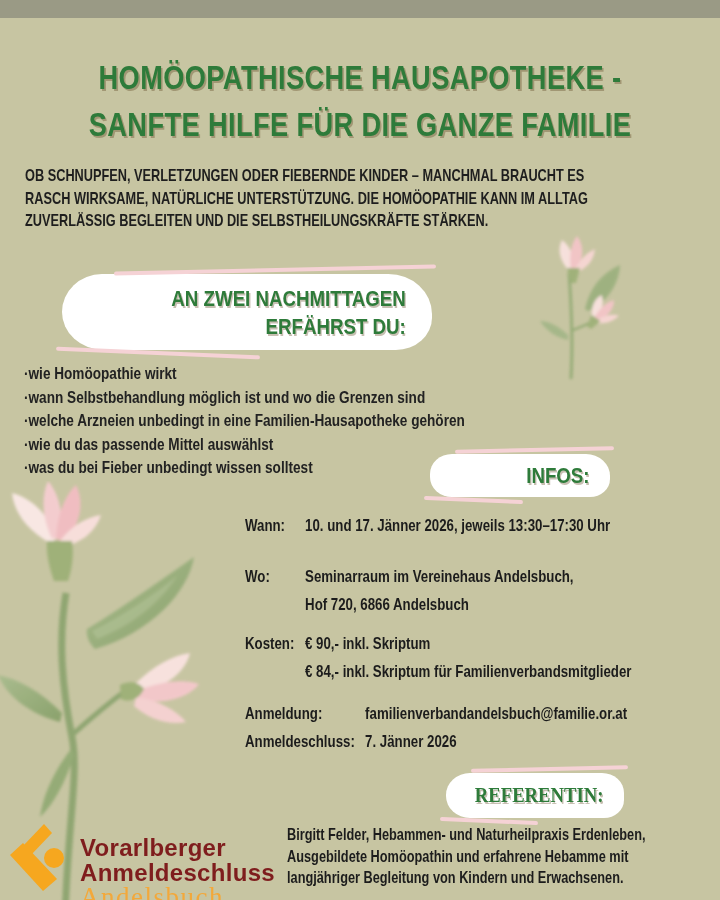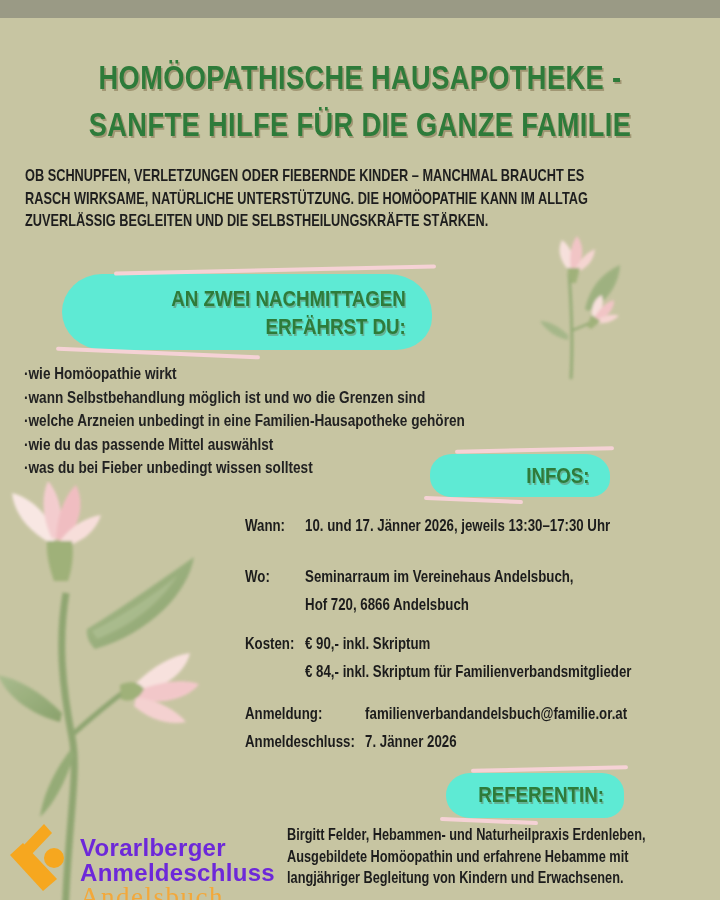--- a/index.html
+++ b/index.html
@@ -16,35 +16,36 @@
     letter-spacing:.5px; text-shadow:2px 2px 0 rgba(109,88,52,.42);
     transform:scaleX(.8);
   }
   
   .intro {
     position:absolute; left:25px; top:147px; color:#1e1e1e;
     font-weight:bold; font-size:17px; line-height:22.5px;
     transform:scaleX(.75); transform-origin:left top; white-space:nowrap;
   }
   
-  .blob { position:absolute; background:#5eead4; }
+  .blob { position:absolute; background:#ffffff; }
   .blob::before, .blob::after { content:""; position:absolute; background:#f5d2d5; border-radius:4px; }
   .blob::before { height:4px; top:-6px; left:14%; right:-4px; transform:rotate(-1.3deg); }
   .blob::after  { height:4px; bottom:-5px; left:-6px; width:55%; transform:rotate(2.5deg); }
   .blob-learn {
     left:62px; top:256px; width:370px; height:76px;
     border-radius:42px 46px 38px 44px / 40px 42px 34px 40px;
   }
   .blob-infos {
     left:430px; top:436px; width:180px; height:43px;
     border-radius:22px 24px 20px 22px / 20px 22px 18px 20px;
   }
   .blob-ref {
     left:446px; top:755px; width:178px; height:45px;
     border-radius:24px 22px 20px 24px / 22px 20px 18px 22px;
+    font-family:Liberation Serif, serif;
   }
   .blob-heading {
     position:absolute; right:26px; top:11px; text-align:right;
     color:#2e7b3a; font-weight:bold; font-size:22px; line-height:28px;
     text-shadow:1.5px 1.5px 0 rgba(109,88,52,.38);
     transform:scaleX(.85); transform-origin:right top; white-space:nowrap;
   }
   .blob-infos .blob-heading, .blob-ref .blob-heading { right:20px; top:8px; }
   
   .bullets {
@@ -65,21 +66,21 @@
   .row-kosten { margin-top:11px; }
   .row-anmeldung { margin-top:14px; }
   
   .bio {
     position:absolute; left:287px; top:806px; color:#1c1c1c;
     font-weight:600; font-size:17px; line-height:21.5px;
     transform:scaleX(.75); transform-origin:left top; white-space:nowrap;
   }
   
   .logo-mark { position:absolute; left:6px; top:798px; }
-  .logo-text { position:absolute; left:80px; top:817px; color:#6d28d9; font-weight:bold; font-size:24px; line-height:25px; letter-spacing:.3px; }
+  .logo-text { position:absolute; left:80px; top:817px; color:#7f1d1d; font-weight:bold; font-size:24px; line-height:25px; letter-spacing:.3px; }
   .logo-loc  { position:absolute; left:80px; top:864px; color:#f3a83a; font-family:Liberation Serif, serif; font-size:27px; letter-spacing:1.5px; }
   
   .flower-tr { position:absolute; left:500px; top:195px; opacity:.92; }
   .flower-l  { position:absolute; left:-8px; top:463px; opacity:.95; }
   .bottom-strip { position:absolute; left:0; bottom:0; width:720px; height:5px; background:#ffffff; }
 </style>
 </head>
 <body>
 
 <div class="canvas">

